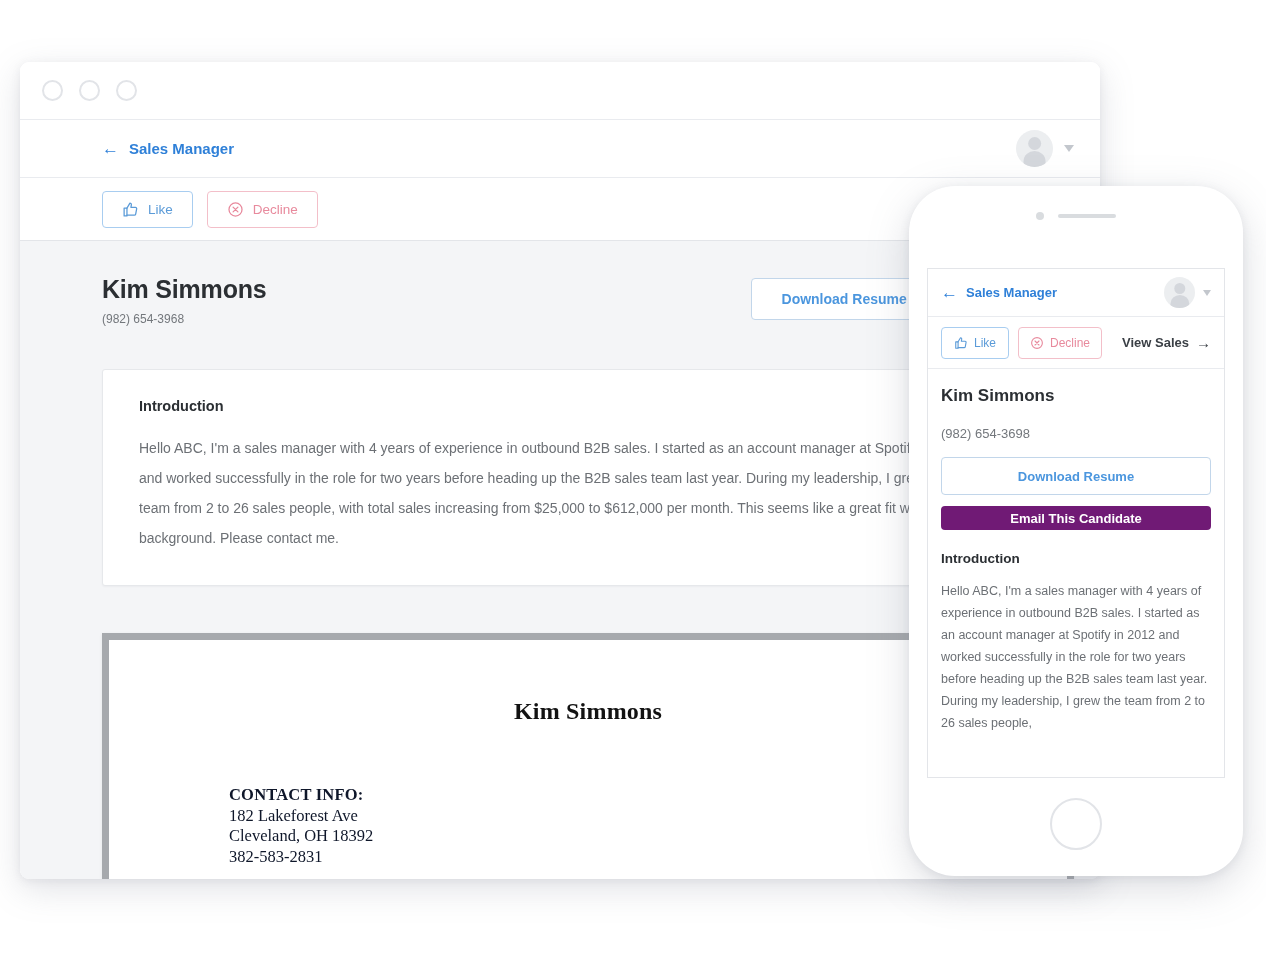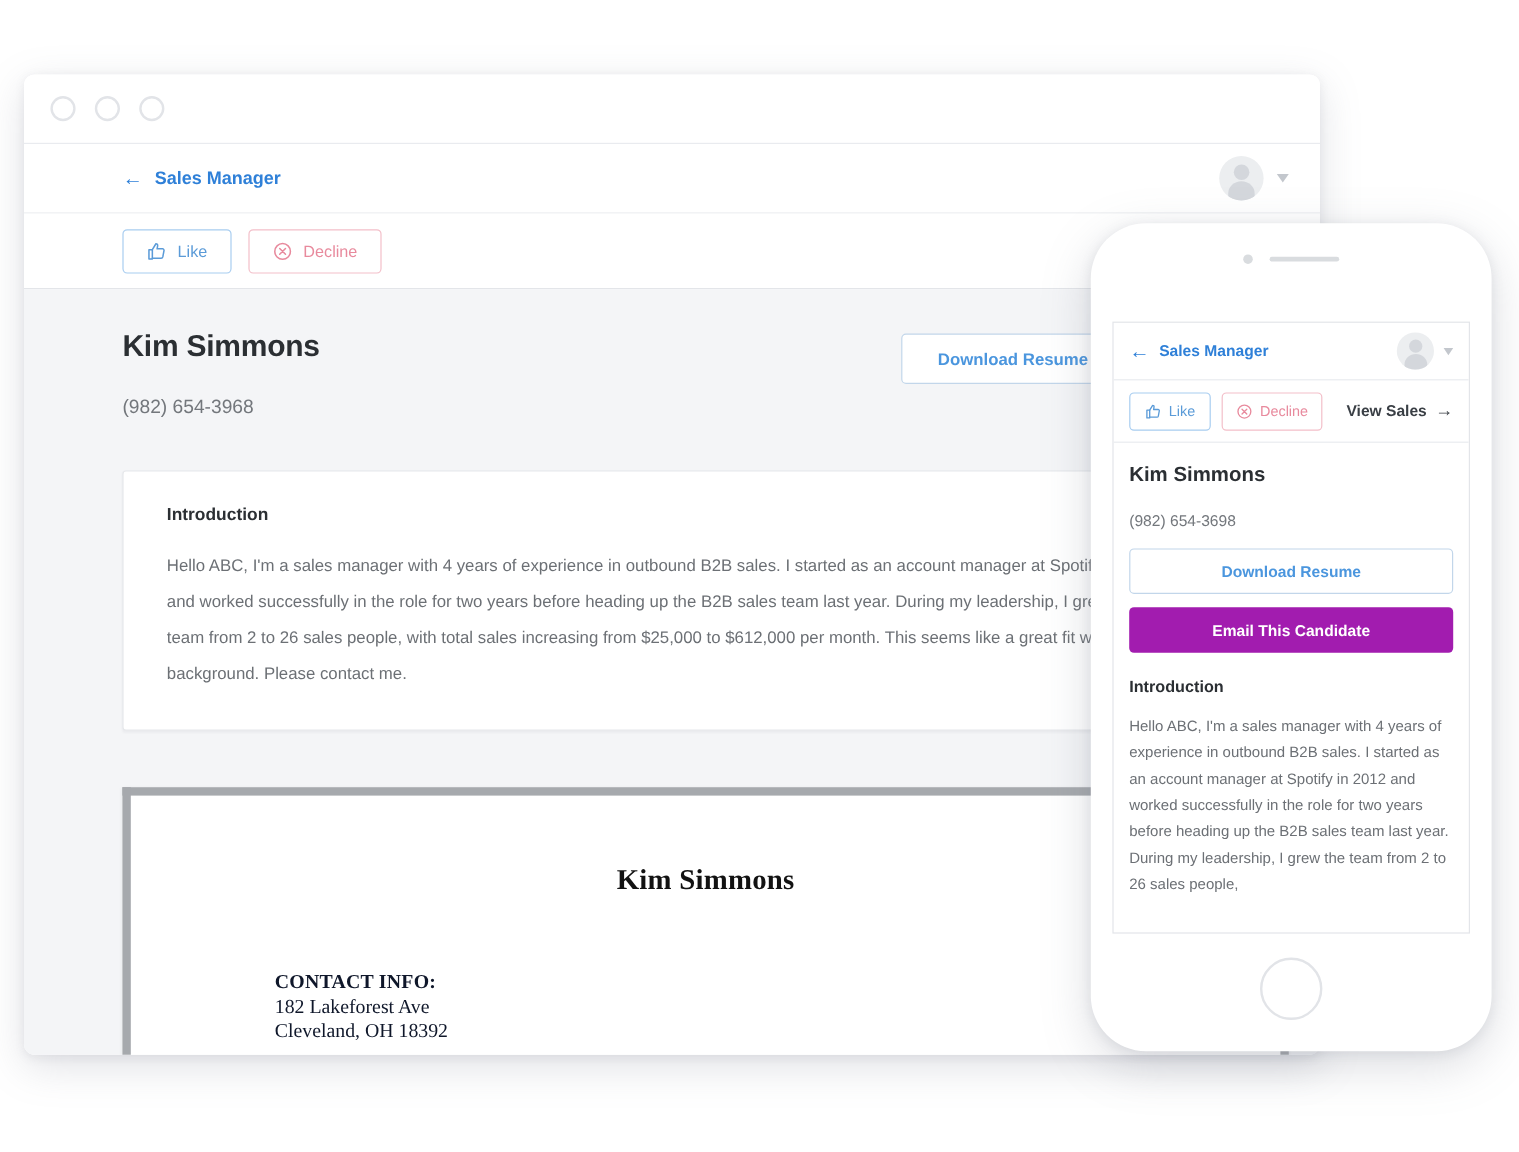--- a/index.html
+++ b/index.html
@@ -158,23 +158,23 @@
     justify-content: space-between;
     align-items: flex-start;
   }
   .cand-name {
     font-size: 25px;
     font-weight: bold;
     color: #2b2f33;
     letter-spacing: -0.2px;
   }
   .cand-phone {
-    font-size: 16px;
+    font-size: 12px;
     color: #73777c;
-    margin-top: 27px;
+    margin-top: 8px;
   }
   .cand-actions { display: flex; gap: 14px; margin-top: 3px; }
   .btn-download {
     height: 42px; padding: 0 30px;
     display: flex; align-items: center;
     border: 1px solid #c2d6ea;
     border-radius: 4px;
     background: #ffffff;
     color: #4b96de;
     font-size: 14px; font-weight: bold;
@@ -371,24 +371,24 @@
     display: flex; align-items: center; justify-content: center;
     border: 1px solid #c2d6ea;
     border-radius: 4px;
     background: #ffffff;
     color: #4b96de;
     font-size: 13px; font-weight: bold;
     cursor: pointer;
   }
   .phone-btn-email {
     margin-top: 11px;
-    height: 38px;
+    height: 24px;
     display: flex; align-items: center; justify-content: center;
     border-radius: 4px;
-    background: #a21caf;
+    background: #701a75;
     color: #ffffff;
     font-size: 13px; font-weight: bold;
     cursor: pointer;
   }
   .phone-intro-title {
     margin-top: 21px;
     font-size: 13.5px; font-weight: bold; color: #2b2f33;
   }
   .phone-intro-body {
     margin-top: 14px;
@@ -474,20 +474,21 @@
         <div class="card-body">Hello ABC, I'm a sales manager with 4 years of experience in outbound B2B sales. I started as an account manager at Spotify in 2012 and worked successfully in the role for two years before heading up the B2B sales team last year. During my leadership, I grew the team from 2 to 26 sales people, with total sales increasing from $25,000 to $612,000 per month. This seems like a great fit with my background. Please contact me.</div>
       </div>
 
       <div class="resume-frame">
         <div class="resume-page">
           <div class="resume-name">Kim Simmons</div>
           <div class="resume-contact">
             <div class="lbl">CONTACT INFO:</div>
             <div>182 Lakeforest Ave</div>
             <div>Cleveland, OH 18392</div>
+            <div>382-583-2831</div>
           </div>
         </div>
       </div>
 
     </div>
   </div>
 
   <div id="phone-device">
 
     <div class="phone-topbar">

